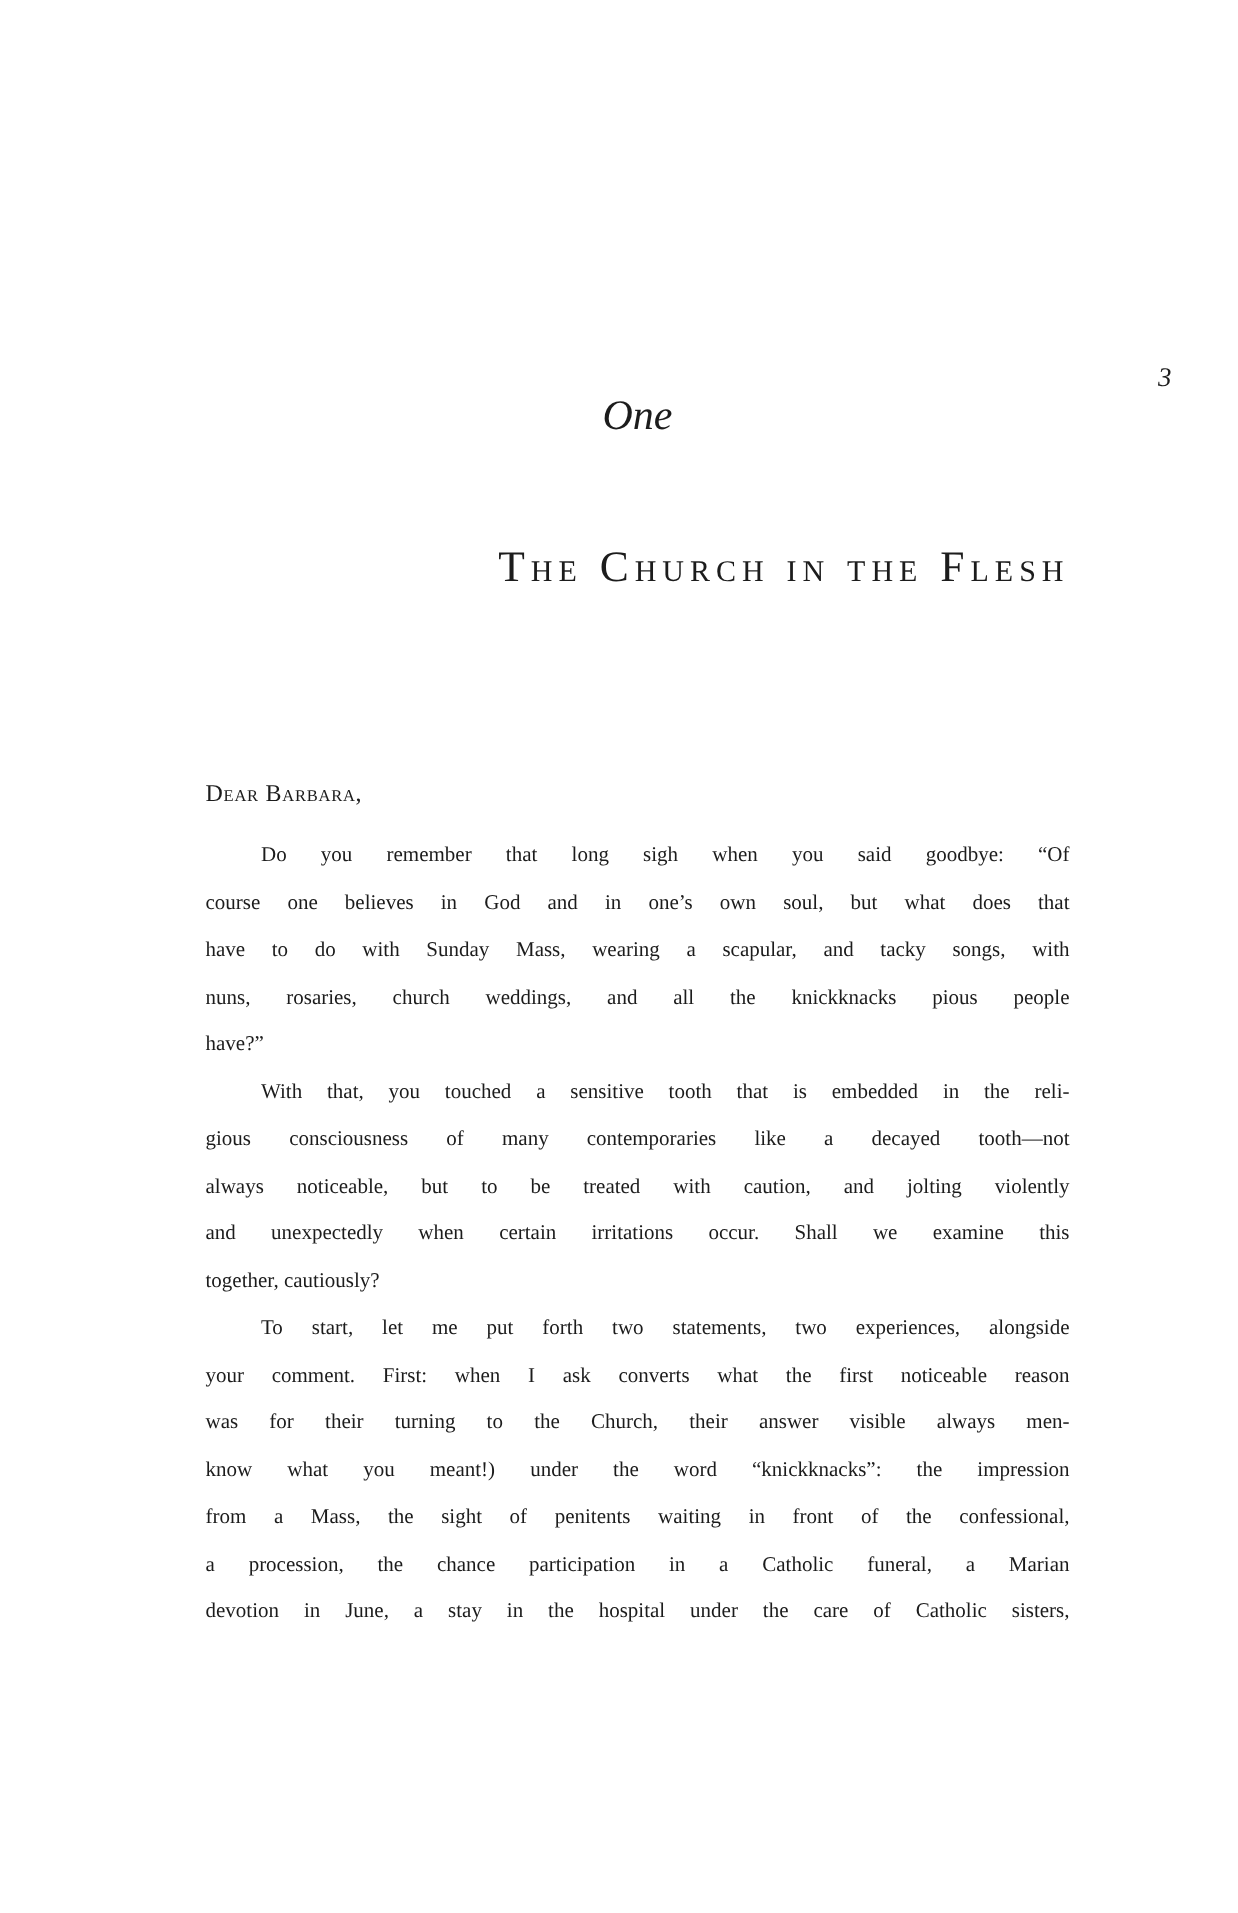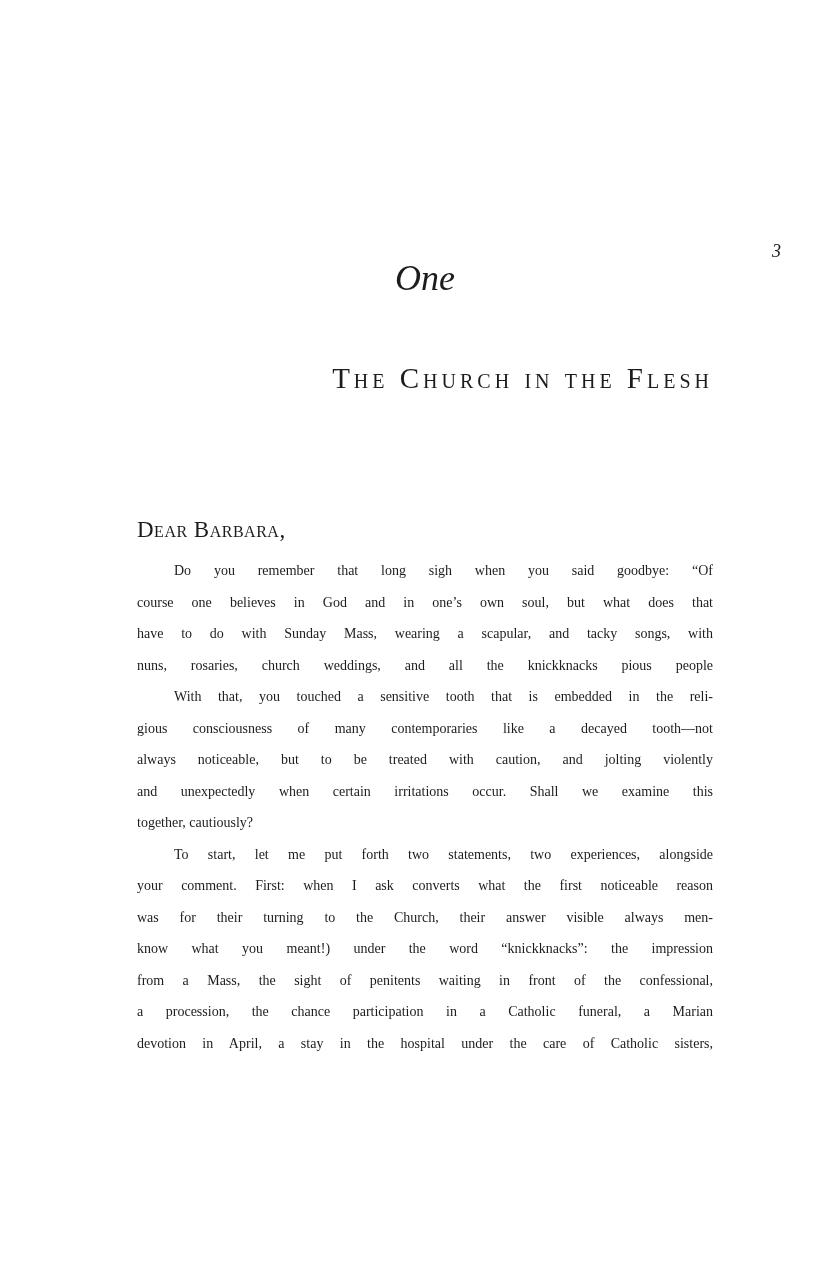--- a/index.html
+++ b/index.html
@@ -24,21 +24,21 @@
     font-size: 18px;
     line-height: 22px;
   }
   .chapter-number {
     position: absolute;
     top: 256px;
     left: 137px;
     width: 576px;
     text-align: center;
     font-style: italic;
-    font-size: 36px;
+    font-size: 28px;
     line-height: 44px;
   }
   .chapter-title {
     position: absolute;
     top: 358px;
     left: 137px;
     width: 576px;
     text-align: right;
     font-variant: small-caps;
     font-size: 29px;
@@ -47,21 +47,21 @@
     white-space: nowrap;
   }
   .text-column {
     position: absolute;
     left: 137px;
     top: 514px;
     width: 576px;
   }
   .salutation {
     font-variant: small-caps;
-    font-size: 23px;
+    font-size: 16px;
     line-height: 32px;
     letter-spacing: 0.5px;
     margin: 0 0 9px 0;
   }
   .para {
     margin: 0;
     padding: 0;
   }
   .line {
     font-size: 14px;
@@ -89,35 +89,36 @@
 
   <div class="text-column">
 
     <div class="salutation">Dear Barbara,</div>
 
     <div class="para">
       <div class="line indent">Do you remember that long sigh when you said goodbye: “Of</div>
       <div class="line">course one believes in God and in one’s own soul, but what does that</div>
       <div class="line">have to do with Sunday Mass, wearing a scapular, and tacky songs, with</div>
       <div class="line">nuns, rosaries, church weddings, and all the knickknacks pious people</div>
+      <div class="line end">have?”</div>
     </div>
 
     <div class="para">
       <div class="line indent">With that, you touched a sensitive tooth that is embedded in the reli-</div>
       <div class="line">gious consciousness of many contemporaries like a decayed tooth—not</div>
       <div class="line">always noticeable, but to be treated with caution, and jolting violently</div>
       <div class="line">and unexpectedly when certain irritations occur. Shall we examine this</div>
       <div class="line end">together, cautiously?</div>
     </div>
 
     <div class="para">
       <div class="line indent">To start, let me put forth two statements, two experiences, alongside</div>
       <div class="line">your comment. First: when I ask converts what the first noticeable reason</div>
       <div class="line">was for their turning to the Church, their answer visible always men-</div>
       <div class="line">know what you meant!) under the word “knickknacks”: the impression</div>
       <div class="line">from a Mass, the sight of penitents waiting in front of the confessional,</div>
       <div class="line">a procession, the chance participation in a Catholic funeral, a Marian</div>
-      <div class="line">devotion in April, a stay in the hospital under the care of Catholic sisters,</div>
+      <div class="line">devotion in June, a stay in the hospital under the care of Catholic sisters,</div>
     </div>
 
   </div>
 
 </div>
 
 </body></html>

